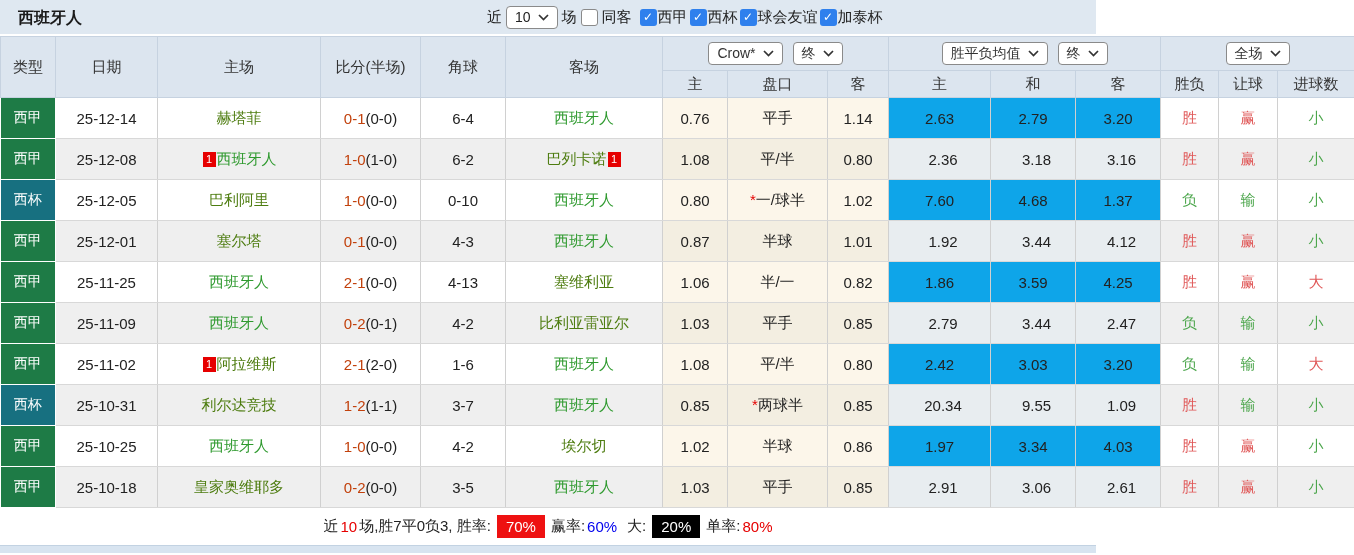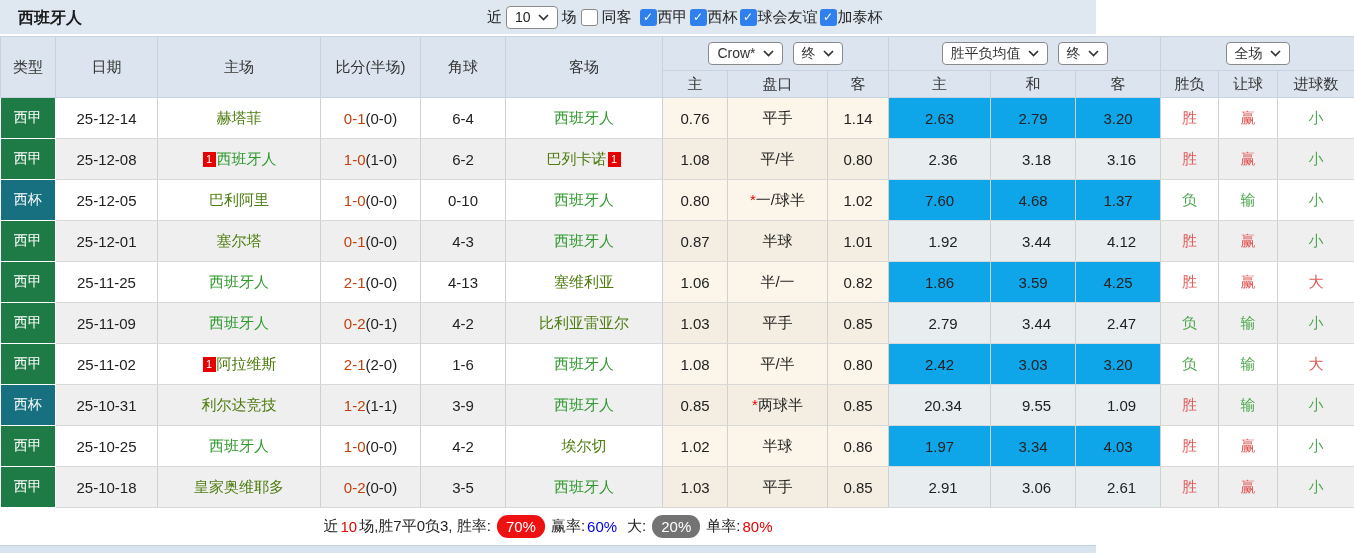--- a/index.html
+++ b/index.html
@@ -85,24 +85,24 @@
   td.res.red, span.red { color:#e05858; }
   td.res.green, span.green { color:#4ca64c; }
 
   
   .summary {
     height:37px; display:flex; align-items:center; justify-content:center;
     font-size:15px; color:#222; gap:2px; white-space:pre;
   }
   .summary .num-red { color:#e60000; }
   .summary .badge {
-    display:inline-block; padding:3px 9px; color:#fff; margin:0 4px;border-radius:11px;
+    display:inline-block; padding:3px 9px; color:#fff; margin:0 4px;
   }
   .summary .badge.bg-red { background:#ee1111; }
-  .summary .badge.bg-green { background:#737373; }
+  .summary .badge.bg-green { background:#000000; }
   .summary .rate-blue { color:#0000ee; }
   .summary .rate-red { color:#e60000; }
   .bottomstrip { height:8px; background:#d8e4f0; border-top:1px solid #c2d2e2; }
 
   svg.chev { display:inline-block; }
 </style>
 </head>
 <body>
 
 <div class="page">
@@ -335,21 +335,21 @@
           <td class="odds">3.20</td>
           <td class="res green">负</td>
           <td class="res green">输</td>
           <td class="res red">大</td>
         </tr>
         <tr class="even">
           <td class="type cup">西杯</td>
           <td>25-10-31</td>
           <td><span class="team">利尔达竞技</span></td>
           <td><span class="s-main">1-2</span><span class="s-half">(1-1)</span></td>
-          <td>3-9</td>
+          <td>3-7</td>
           <td><span class="team self">西班牙人</span></td>
           <td class="hcp">0.85</td>
           <td class="hcp"><span class="star">*</span><span>两球半</span></td>
           <td class="hcp">0.85</td>
           <td class="odds">20.34</td>
           <td class="odds">9.55</td>
           <td class="odds">1.09</td>
           <td class="res red">胜</td>
           <td class="res green">输</td>
           <td class="res green">小</td>

